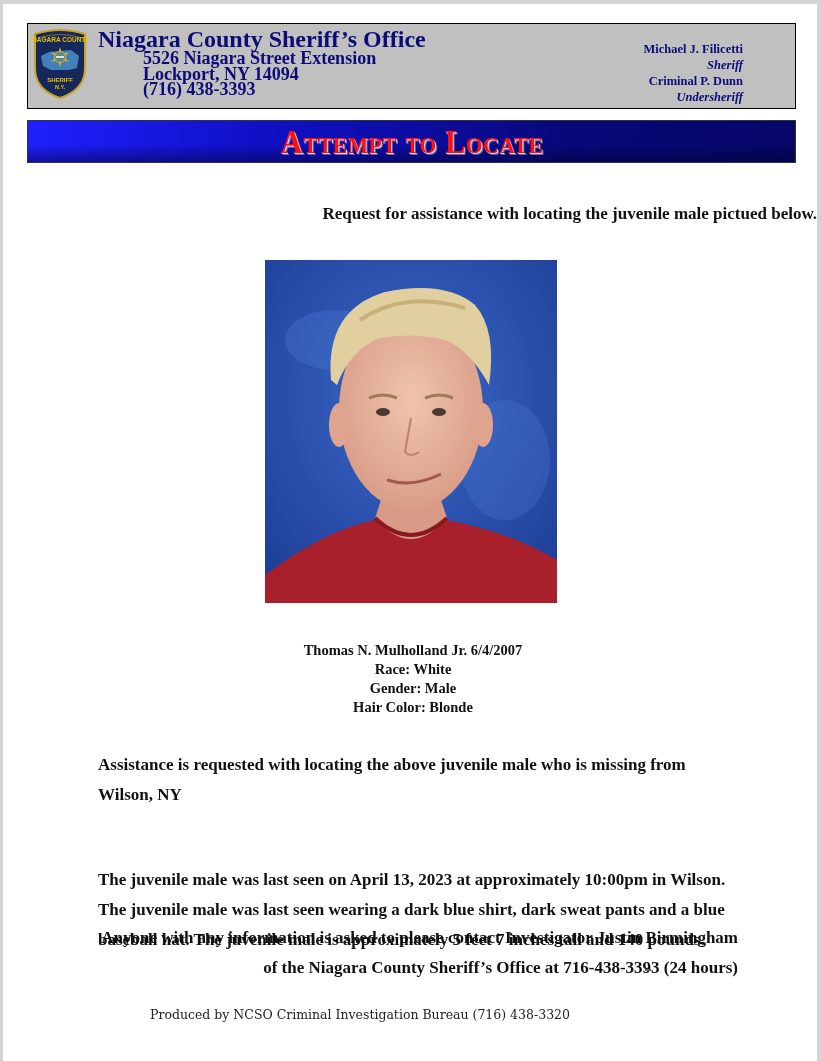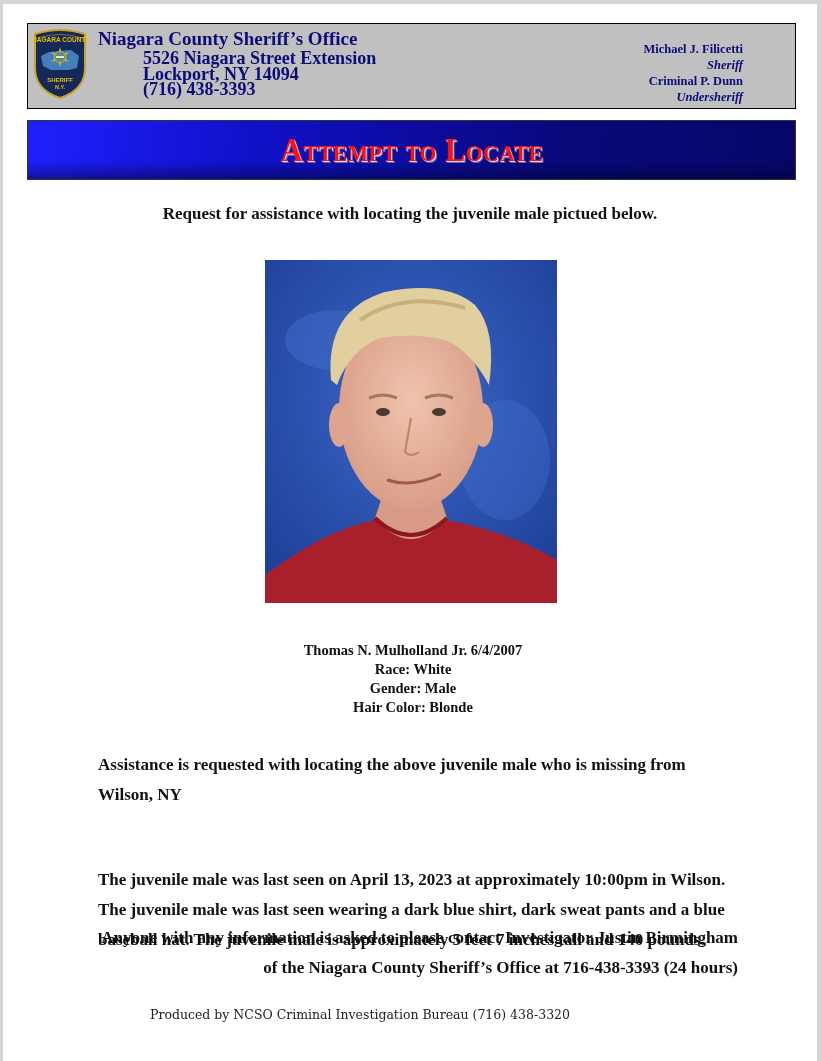--- a/index.html
+++ b/index.html
@@ -17,48 +17,48 @@
   }
 
   .header-box {
     position: absolute; left: 24px; top: 19px; width: 769px; height: 86px;
     background: #c0c0c0; border: 1px solid #000;
   }
   .badge {
     position: absolute; left: 3px; top: 4px; width: 58px; height: 72px;
   }
   .org-block { position: absolute; left: 70px; top: 3px; color: #0c0c78; }
-  .org-name { font-size: 19px; font-weight: bold; line-height: 24px; }
+  .org-name { font-size: 24px; font-weight: bold; line-height: 24px; }
   .org-line { font-size: 18px; font-weight: bold; line-height: 15.5px; margin-left: 45px; }
   .officials {
     position: absolute; right: 52px; top: 17px; text-align: right; color: #0c0c78;
     font-size: 12.5px; font-weight: bold; line-height: 16px;
   }
   .officials .title { font-style: italic; }
 
   .banner {
-    position: absolute; left: 24px; top: 116px; width: 769px; height: 60px;
+    position: absolute; left: 24px; top: 116px; width: 769px; height: 43px;
     border: 1px solid #333;
     background: linear-gradient(100deg, #2020ff 0%, #1010c8 30%, #08087a 70%, #060668 100%);
     display: flex; align-items: center; justify-content: center;
   }
   .banner::after {
     content: ""; position: absolute; left: 0; right: 0; bottom: 0; height: 18px;
     background: linear-gradient(180deg, rgba(0,0,40,0) 0%, rgba(0,0,40,0.45) 100%);
   }
   .banner-title {
     position: relative; z-index: 1;
     font-family: "Liberation Serif", serif; font-weight: bold;
     color: #ff1010; font-variant: small-caps; font-size: 34px; letter-spacing: 0.5px;
     text-shadow: 1px 1px 0 #d8d8ff, 2px 2px 0 #6a6a9a;
     transform: scaleX(0.9);
   }
 
   .intro {
-    position: absolute; left: 0; width: 814px; top: 200px; text-align: center;
+    position: absolute; left: 0; width: 814px; top: 200px; text-align: right;
     font-size: 17px; font-weight: bold; color: #111;
   }
 
   .photo {
     position: absolute; left: 262px; top: 256px; width: 292px; height: 343px;
     overflow: hidden; background: #2d55b5;
   }
 
   .details {
     position: absolute; left: 0; width: 820px; top: 637px; text-align: center;

